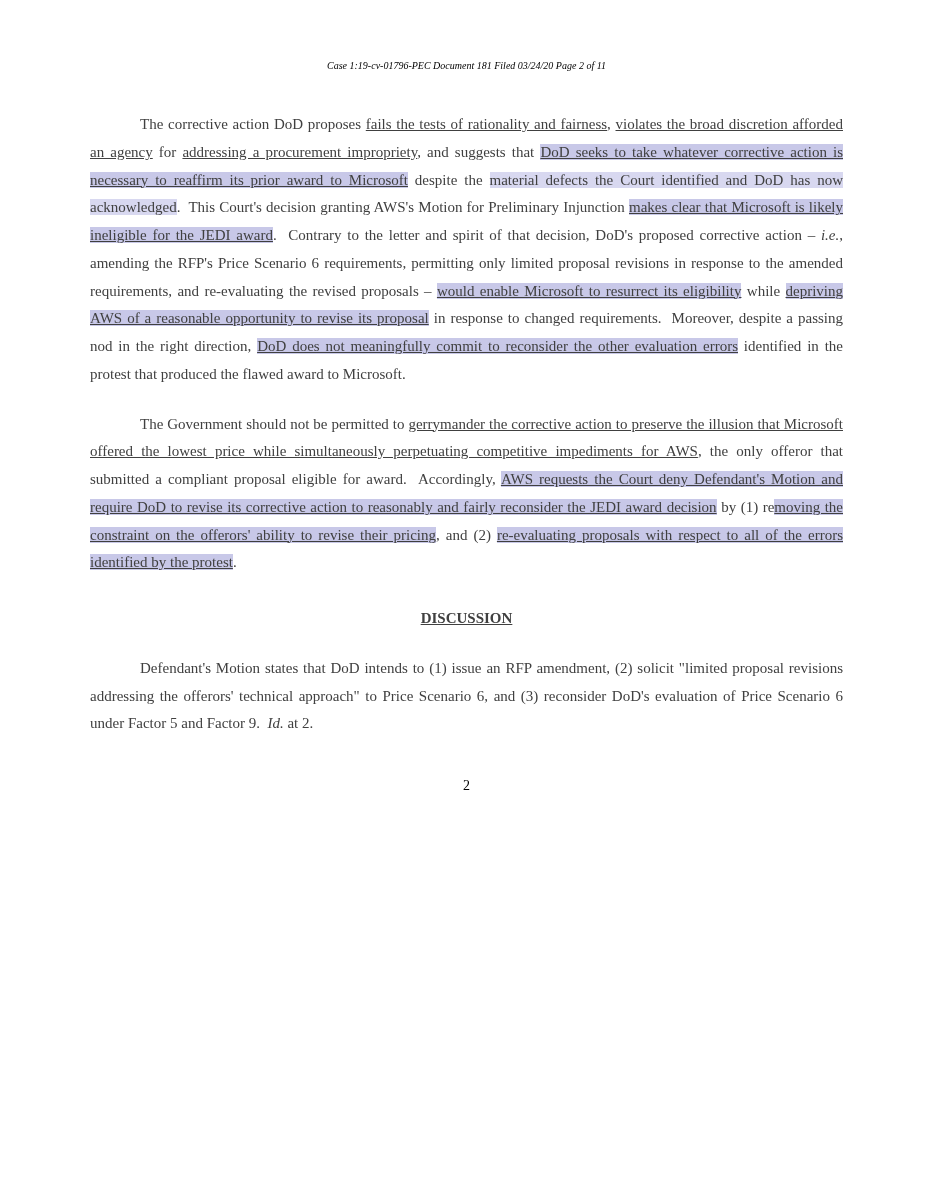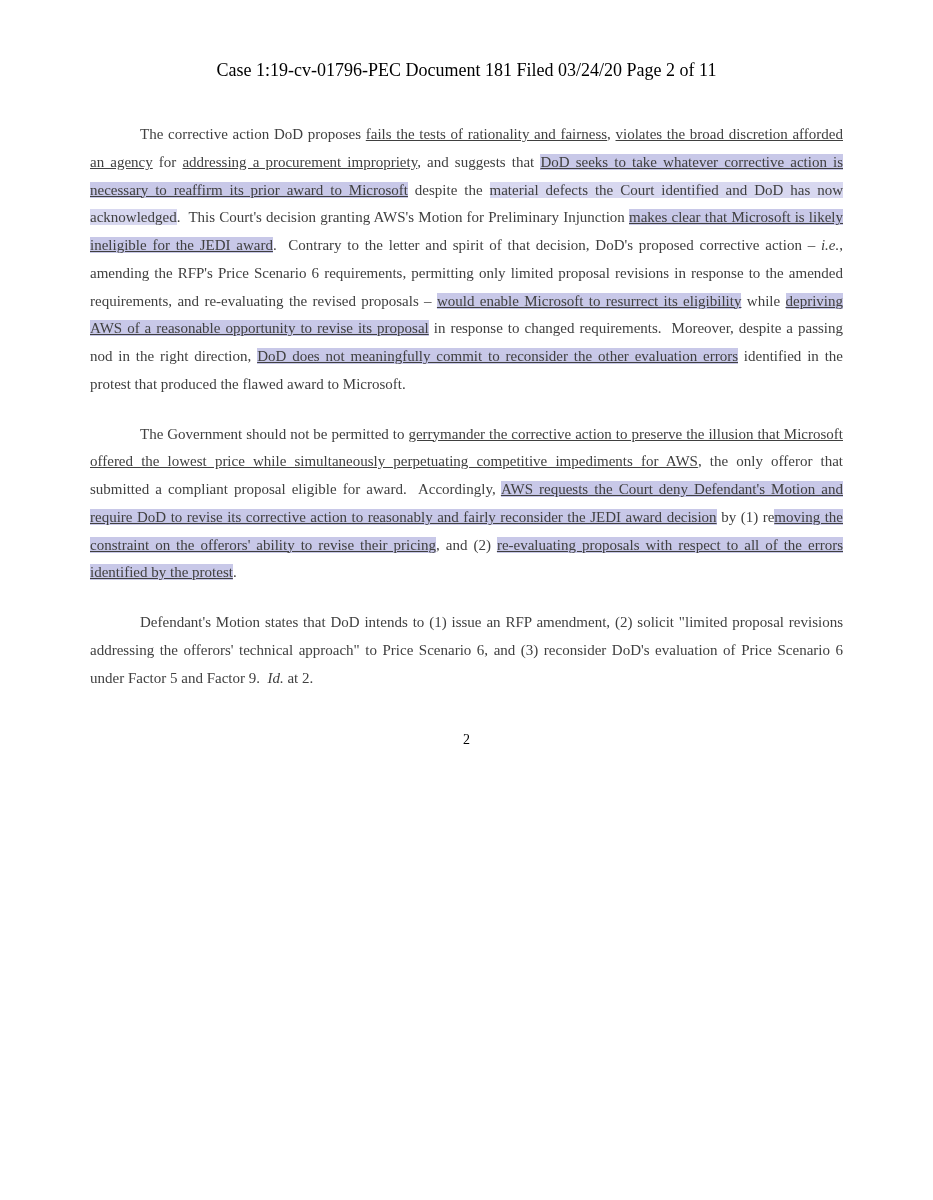--- a/index.html
+++ b/index.html
@@ -14,24 +14,25 @@
     .page {
       width: 933px;
       min-height: 1200px;
       background: #ffffff;
       padding: 60px 90px 60px 90px;
       position: relative;
       box-shadow: 0 2px 8px rgba(0,0,0,0.2);
     }
     .case-header {
       text-align: center;
-      font-size: 18px;
+      font-size: 10px;
       font-family: 'Times New Roman', Times, serif;
       margin-bottom: 40px;
       color: #000;
+      font-style: italic;
     }
     .body-text {
       font-size: 15px;
       line-height: 1.85;
       color: #404040;
       text-align: justify;
     }
     .paragraph {
       margin-bottom: 22px;
     }
@@ -76,20 +77,23 @@
   <div class="body-text">
 
     <p class="paragraph indent">
       The corrective action DoD proposes <span class="underline">fails the tests of rationality and fairness</span>, <span class="underline">violates the broad discretion afforded an agency</span> for <span class="underline">addressing a procurement impropriety</span>, and suggests that <span class="highlight">DoD seeks to take whatever corrective action is necessary to reaffirm its prior award to Microsoft</span> despite the <span class="highlight-light">material defects the Court identified and DoD has now acknowledged</span>.&nbsp; This Court's decision granting AWS's Motion for Preliminary Injunction <span class="highlight">makes clear that Microsoft is likely ineligible for the JEDI award</span>.&nbsp; Contrary to the letter and spirit of that decision, DoD's proposed corrective action – <em>i.e.</em>, amending the RFP's Price Scenario 6 requirements, permitting only limited proposal revisions in response to the amended requirements, and re-evaluating the revised proposals – <span class="highlight">would enable Microsoft to resurrect its eligibility</span> while <span class="highlight">depriving AWS of a reasonable opportunity to revise its proposal</span> in response to changed requirements.&nbsp; Moreover, despite a passing nod in the right direction, <span class="highlight">DoD does not meaningfully commit to reconsider the other evaluation errors</span> identified in the protest that produced the flawed award to Microsoft.
     </p>
 
     <p class="paragraph indent">
       The Government should not be permitted to <span class="underline">gerrymander the corrective action to preserve the illusion that Microsoft offered the lowest price while simultaneously perpetuating competitive impediments for AWS</span>, the only offeror that submitted a compliant proposal eligible for award.&nbsp; Accordingly, <span class="highlight">AWS requests the Court deny Defendant's Motion and require DoD to revise its corrective action to reasonably and fairly reconsider the JEDI award decision</span> by (1) re<span class="highlight">moving the constraint on the offerors' ability to revise their pricing</span>, and (2) <span class="highlight">re-evaluating proposals with respect to all of the errors identified by the protest</span>.
     </p>
 
+    <div class="discussion-header">
+      <span>DISCUSSION</span>
+    </div>
 
     <p class="paragraph indent">
       Defendant's Motion states that DoD intends to (1) issue an RFP amendment, (2) solicit "limited proposal revisions addressing the offerors' technical approach" to Price Scenario 6, and (3) reconsider DoD's evaluation of Price Scenario 6 under Factor 5 and Factor 9.&nbsp; <em>Id.</em> at 2.
     </p>
 
   </div>
 
   <div class="page-number">
     <span>2</span>
   </div>

